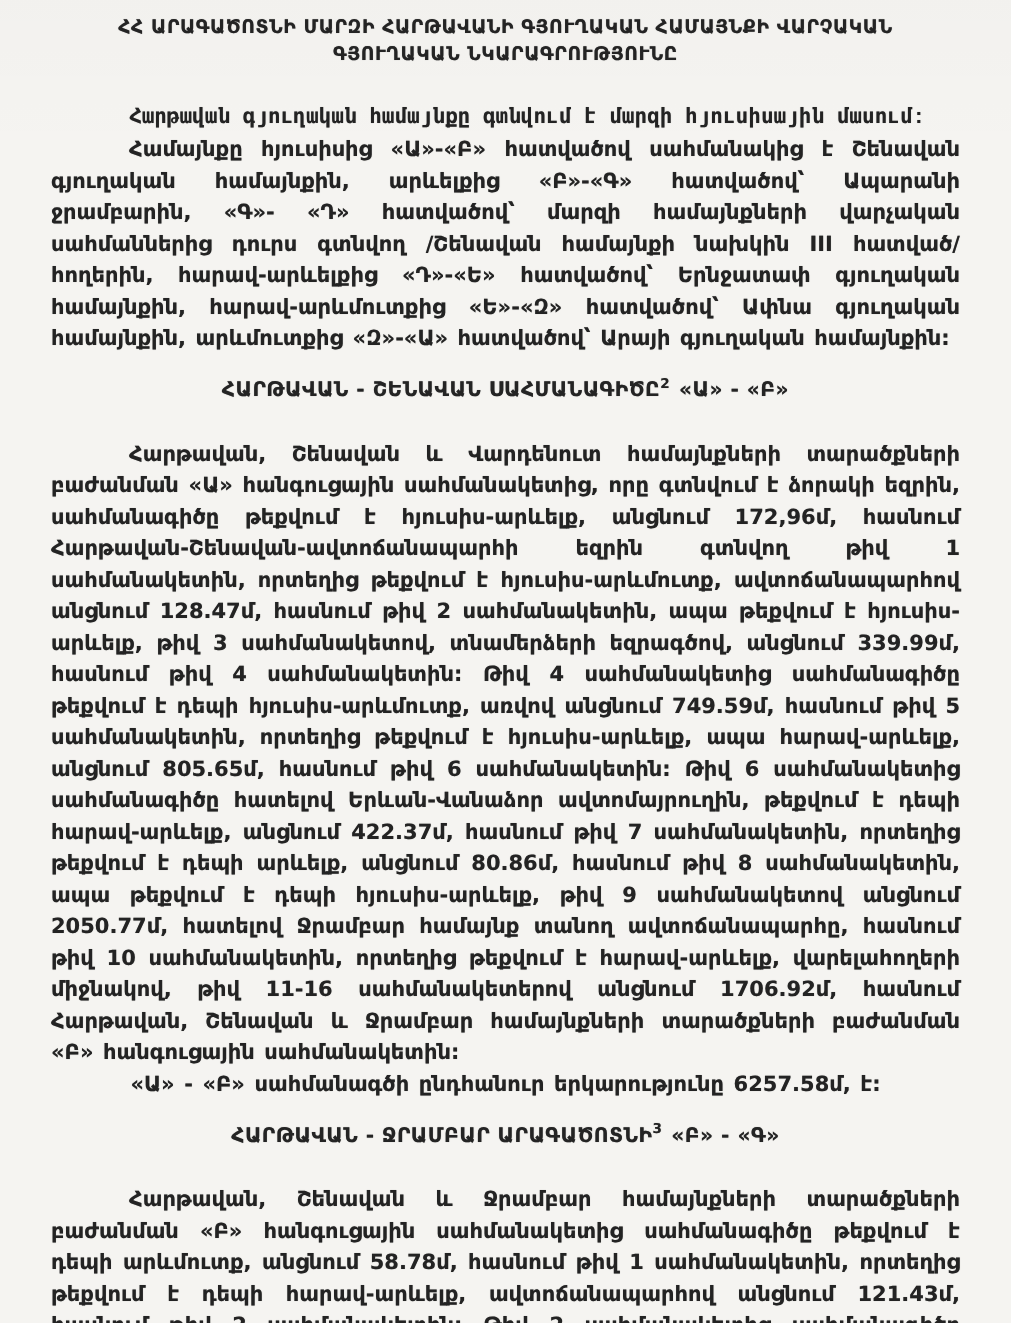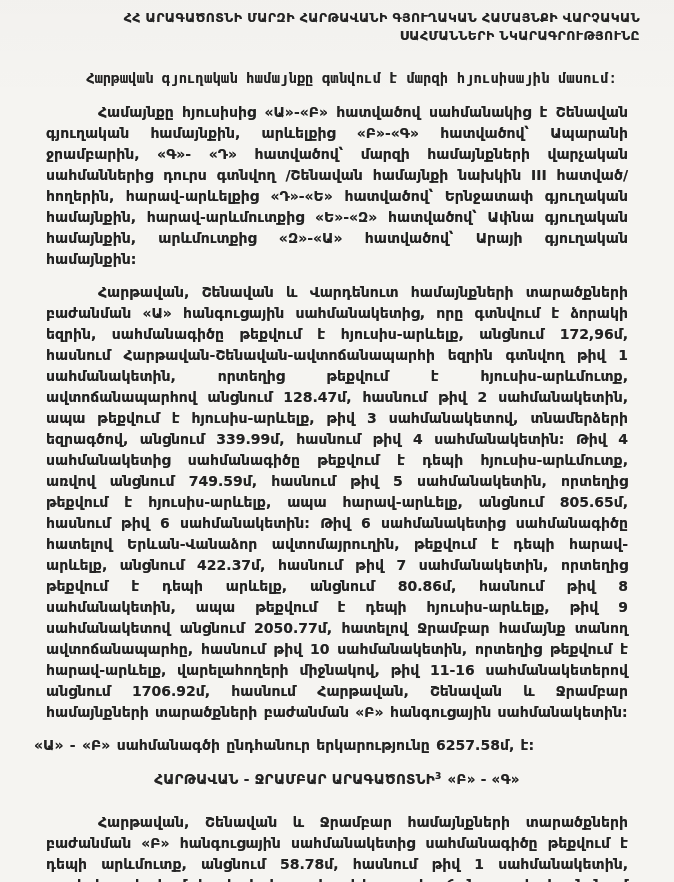--- a/index.html
+++ b/index.html
@@ -17,39 +17,39 @@
   .page {
     box-sizing: border-box;
     width: 674px;
     height: 882px;
     padding: 9px 34px 0 34px;
     background:
       linear-gradient(180deg, rgba(0,0,0,0.012) 0%, rgba(0,0,0,0) 12%),
       #f5f4f1;
   }
   .doc-title {
-    text-align: right;
+    text-align: center;
     font-weight: bold;
     font-size: 12.5px;
     line-height: 18px;
     letter-spacing: 0.4px;
     color: #242424;
     text-shadow: 0 0 0.5px rgba(30,30,30,0.55);
     margin-bottom: 24px;
   }
   .doc-title .tline { display: block; }
   .body-text {
     font-size: 14px;
     line-height: 21px;
     font-weight: bold;
     color: #232323;
     text-shadow: 0 0 0.5px rgba(30,30,30,0.45);
   }
   .para {
-    margin: 12px;
+    margin: 0;
     text-align: justify;
     text-indent: 52px;
     word-spacing: 1.5px;
   }
   .line-para {
     margin: 0;
     text-indent: 52px;
     white-space: nowrap;
     font-family: Liberation Mono, monospace;
   }
@@ -64,39 +64,43 @@
     margin: 13px 0 23px 0;
   }
   .section-heading .sup {
     font-size: 9px;
     vertical-align: super;
     line-height: 0;
   }
   .section-heading .range { margin-left: 6px; }
   .total-line {
     margin: 0;
+    text-align: center;
     text-indent: 0;
   }
 </style>
 </head>
 <body>
 
 <div class="page">
 
   <div class="doc-title">
     <span class="tline">ՀՀ ԱՐԱԳԱԾՈՏՆԻ ՄԱՐԶԻ ՀԱՐԹԱՎԱՆԻ ԳՅՈՒՂԱԿԱՆ ՀԱՄԱՅՆՔԻ ՎԱՐՉԱԿԱՆ</span>
-    <span class="tline">ՍԱՀՄԱՆՆԵՐԻ ՆԿԱՐԱԳՐՈՒԹՅՈՒՆԸ</span>
+    <span class="tline">ԳՅՈՒՂԱԿԱՆ ՆԿԱՐԱԳՐՈՒԹՅՈՒՆԸ</span>
   </div>
 
   <div class="body-text">
 
     <p class="line-para">Հարթավան գյուղական համայնքը գտնվում է մարզի հյուսիսային մասում:</p>
 
     <p class="para">Համայնքը հյուսիսից «Ա»-«Բ» հատվածով սահմանակից է Շենավան գյուղական համայնքին, արևելքից «Բ»-«Գ» հատվածով՝ Ապարանի ջրամբարին, «Գ»- «Դ» հատվածով՝ մարզի համայնքների վարչական սահմաններից դուրս գտնվող /Շենավան համայնքի նախկին III հատված/ հողերին, հարավ-արևելքից «Դ»-«Ե» հատվածով՝ Երնջատափ գյուղական համայնքին, հարավ-արևմուտքից «Ե»-«Զ» հատվածով՝ Ափնա գյուղական համայնքին, արևմուտքից «Զ»-«Ա» հատվածով՝ Արայի գյուղական համայնքին:</p>
 
+    <div class="section-heading">
+      <span>ՀԱՐԹԱՎԱՆ - ՇԵՆԱՎԱՆ ՍԱՀՄԱՆԱԳԻԾԸ</span><span class="sup">2</span><span class="range">«Ա» - «Բ»</span>
+    </div>
 
     <p class="para">Հարթավան, Շենավան և Վարդենուտ համայնքների տարածքների բաժանման «Ա» հանգուցային սահմանակետից, որը գտնվում է ձորակի եզրին, սահմանագիծը թեքվում է հյուսիս-արևելք, անցնում 172,96մ, հասնում Հարթավան-Շենավան-ավտոճանապարհի եզրին գտնվող թիվ 1 սահմանակետին, որտեղից թեքվում է հյուսիս-արևմուտք, ավտոճանապարհով անցնում 128.47մ, հասնում թիվ 2 սահմանակետին, ապա թեքվում է հյուսիս-արևելք, թիվ 3 սահմանակետով, տնամերձերի եզրագծով, անցնում 339.99մ, հասնում թիվ 4 սահմանակետին: Թիվ 4 սահմանակետից սահմանագիծը թեքվում է դեպի հյուսիս-արևմուտք, առվով անցնում 749.59մ, հասնում թիվ 5 սահմանակետին, որտեղից թեքվում է հյուսիս-արևելք, ապա հարավ-արևելք, անցնում 805.65մ, հասնում թիվ 6 սահմանակետին: Թիվ 6 սահմանակետից սահմանագիծը հատելով Երևան-Վանաձոր ավտոմայրուղին, թեքվում է դեպի հարավ-արևելք, անցնում 422.37մ, հասնում թիվ 7 սահմանակետին, որտեղից թեքվում է դեպի արևելք, անցնում 80.86մ, հասնում թիվ 8 սահմանակետին, ապա թեքվում է դեպի հյուսիս-արևելք, թիվ 9 սահմանակետով անցնում 2050.77մ, հատելով Ջրամբար համայնք տանող ավտոճանապարհը, հասնում թիվ 10 սահմանակետին, որտեղից թեքվում է հարավ-արևելք, վարելահողերի միջնակով, թիվ 11-16 սահմանակետերով անցնում 1706.92մ, հասնում Հարթավան, Շենավան և Ջրամբար համայնքների տարածքների բաժանման «Բ» հանգուցային սահմանակետին:</p>
     <p class="para total-line">«Ա» - «Բ» սահմանագծի ընդհանուր երկարությունը 6257.58մ, է:</p>
 
     <div class="section-heading">
       <span>ՀԱՐԹԱՎԱՆ - ՋՐԱՄԲԱՐ ԱՐԱԳԱԾՈՏՆԻ</span><span class="sup">3</span><span class="range">«Բ» - «Գ»</span>
     </div>
 
     <p class="para">Հարթավան, Շենավան և Ջրամբար համայնքների տարածքների բաժանման «Բ» հանգուցային սահմանակետից սահմանագիծը թեքվում է դեպի արևմուտք, անցնում 58.78մ, հասնում թիվ 1 սահմանակետին, որտեղից թեքվում է դեպի հարավ-արևելք, ավտոճանապարհով անցնում 121.43մ, հասնում թիվ 2 սահմանակետին: Թիվ 2 սահմանակետից սահմանագիծը թեքվում է դեպի հարավ, ապա հարավ-արևելք, թիվ 3, 4 սահմանակետերով անցնում 164.83մ, հասնում թիվ 5 սահմանակետին, որտեղից թեքվում է դեպի արևմուտք, դաշտամիջյան ճանապարհով անցնում 131.39մ, հասնում թիվ 6 սահմանակետին, ապա թեքվում է դեպի հարավ, ուսումնասպորտային ճամբարի ցանկապատին զուգահեռ, դաշտամիջյան ճանապարհով, թիվ 7 սահմանակետով անցնում 333.5մ, հասնում թիվ 8 սահմանակետին: Թիվ 8 սահմանակետից սահմանագիծը թեքվում է դեպի արևելք, ցանկապատով անցնում 9.8մ, հասնում թիվ 9 սահմանակետին, որտեղից թեքվում է դեպի հարավ, վարելահողերի միջնակով անցնում</p>
 

